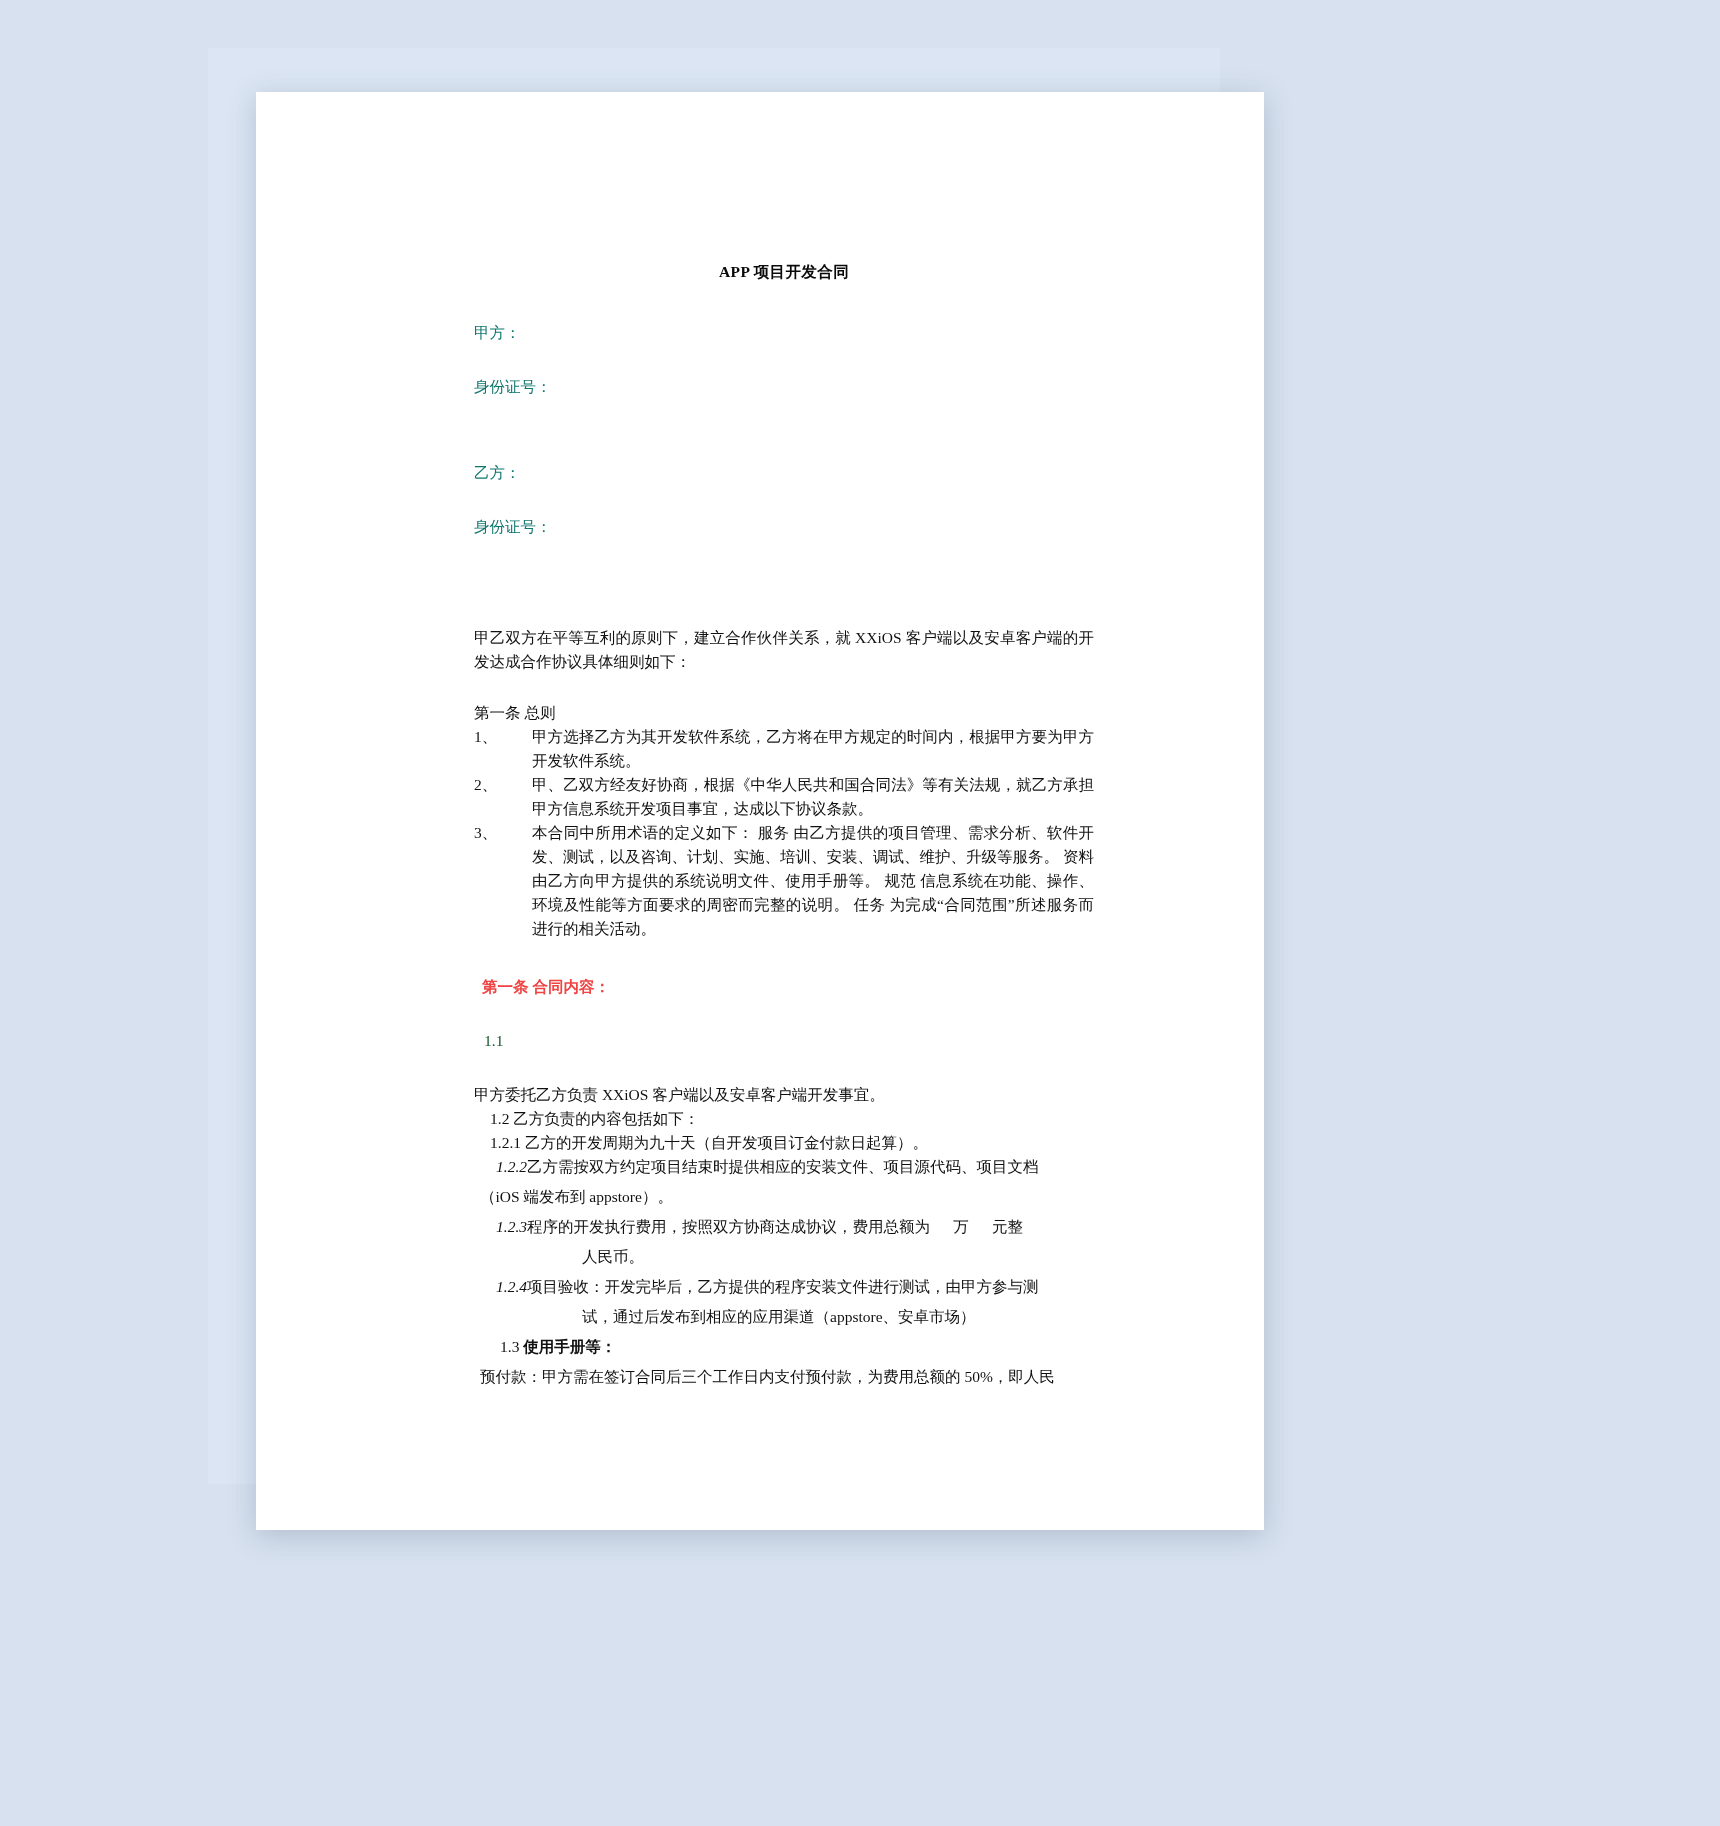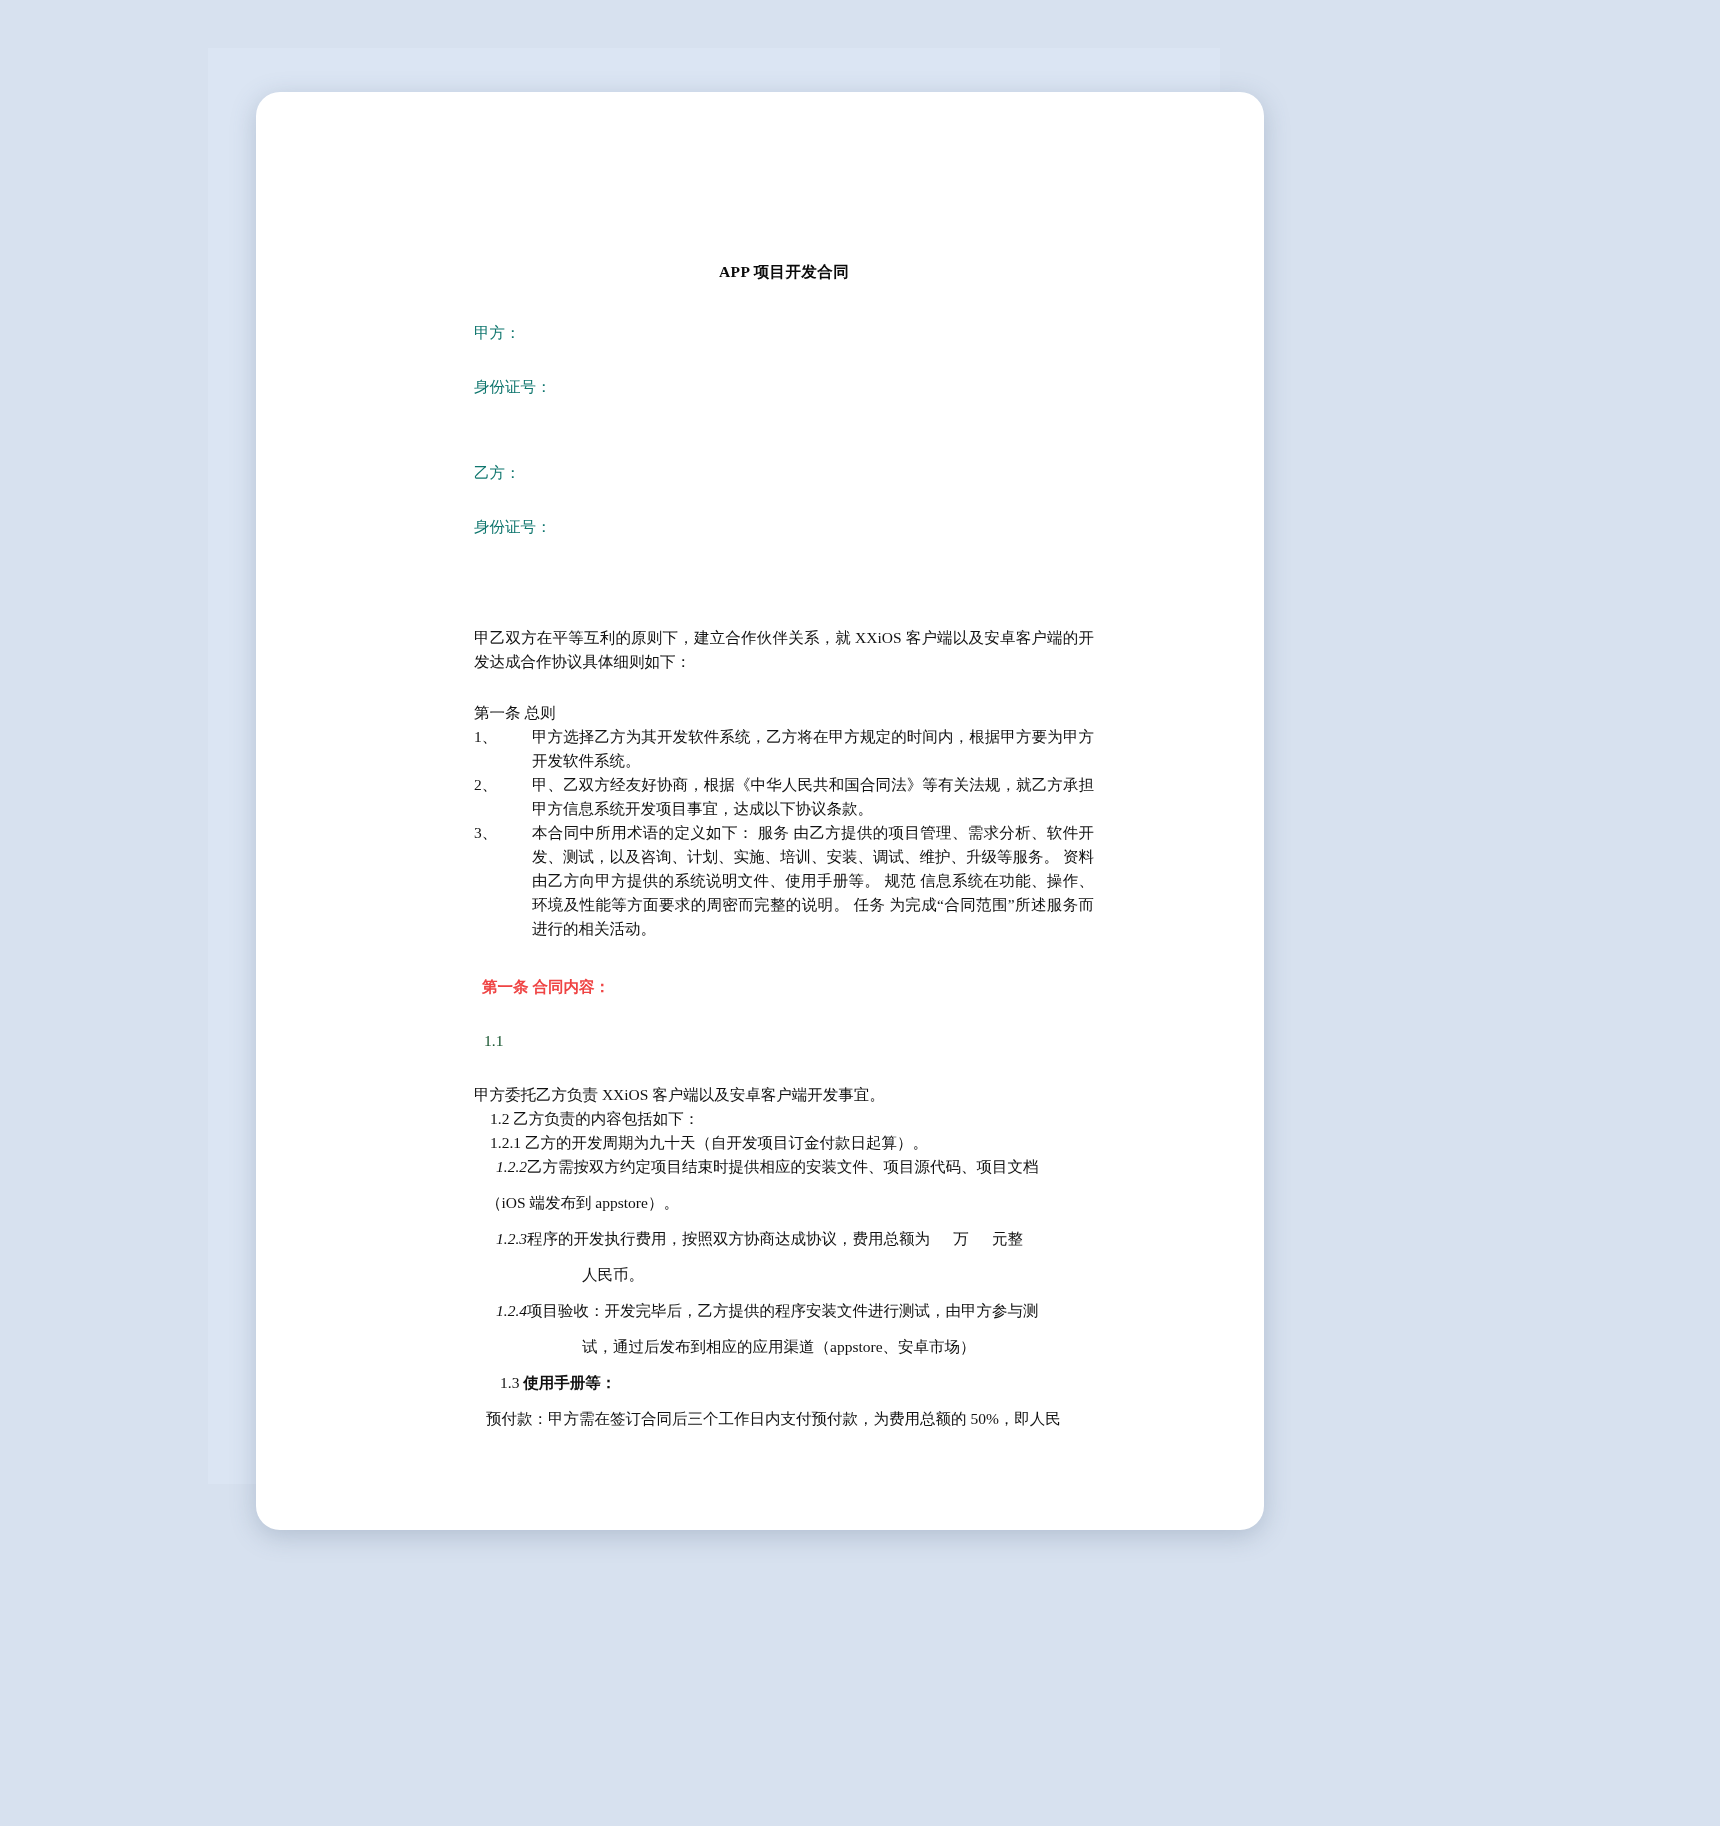--- a/index.html
+++ b/index.html
@@ -29,21 +29,20 @@
   }
   
   .page {
     position: absolute;
     left: 256px;
     top: 92px;
     width: 1008px;
     height: 1438px;
     background: #ffffff;
     box-shadow: 0 6px 26px rgba(80, 100, 130, 0.28);
-    border-radius: 24px;
   }
   .page-inner {
     position: absolute;
     left: 218px;
     top: 170px;
     width: 620px;
   }
 
   .doc-title {
     text-align: center;
@@ -125,21 +124,21 @@
 
   .ind1 {
     font-size: 15.5px;
     line-height: 1.55;
     margin: 0 0 0 16px;
     color: #111;
   }
   .ind0 {
     font-size: 15.5px;
     line-height: 1.55;
-    margin: 12px;
+    margin: 6px;
     color: #111;
   }
   .hang {
     display: flex;
     font-size: 15.5px;
     line-height: 1.55;
     color: #111;
   }
   .hang .h-mark {
     flex: 0 0 auto;

